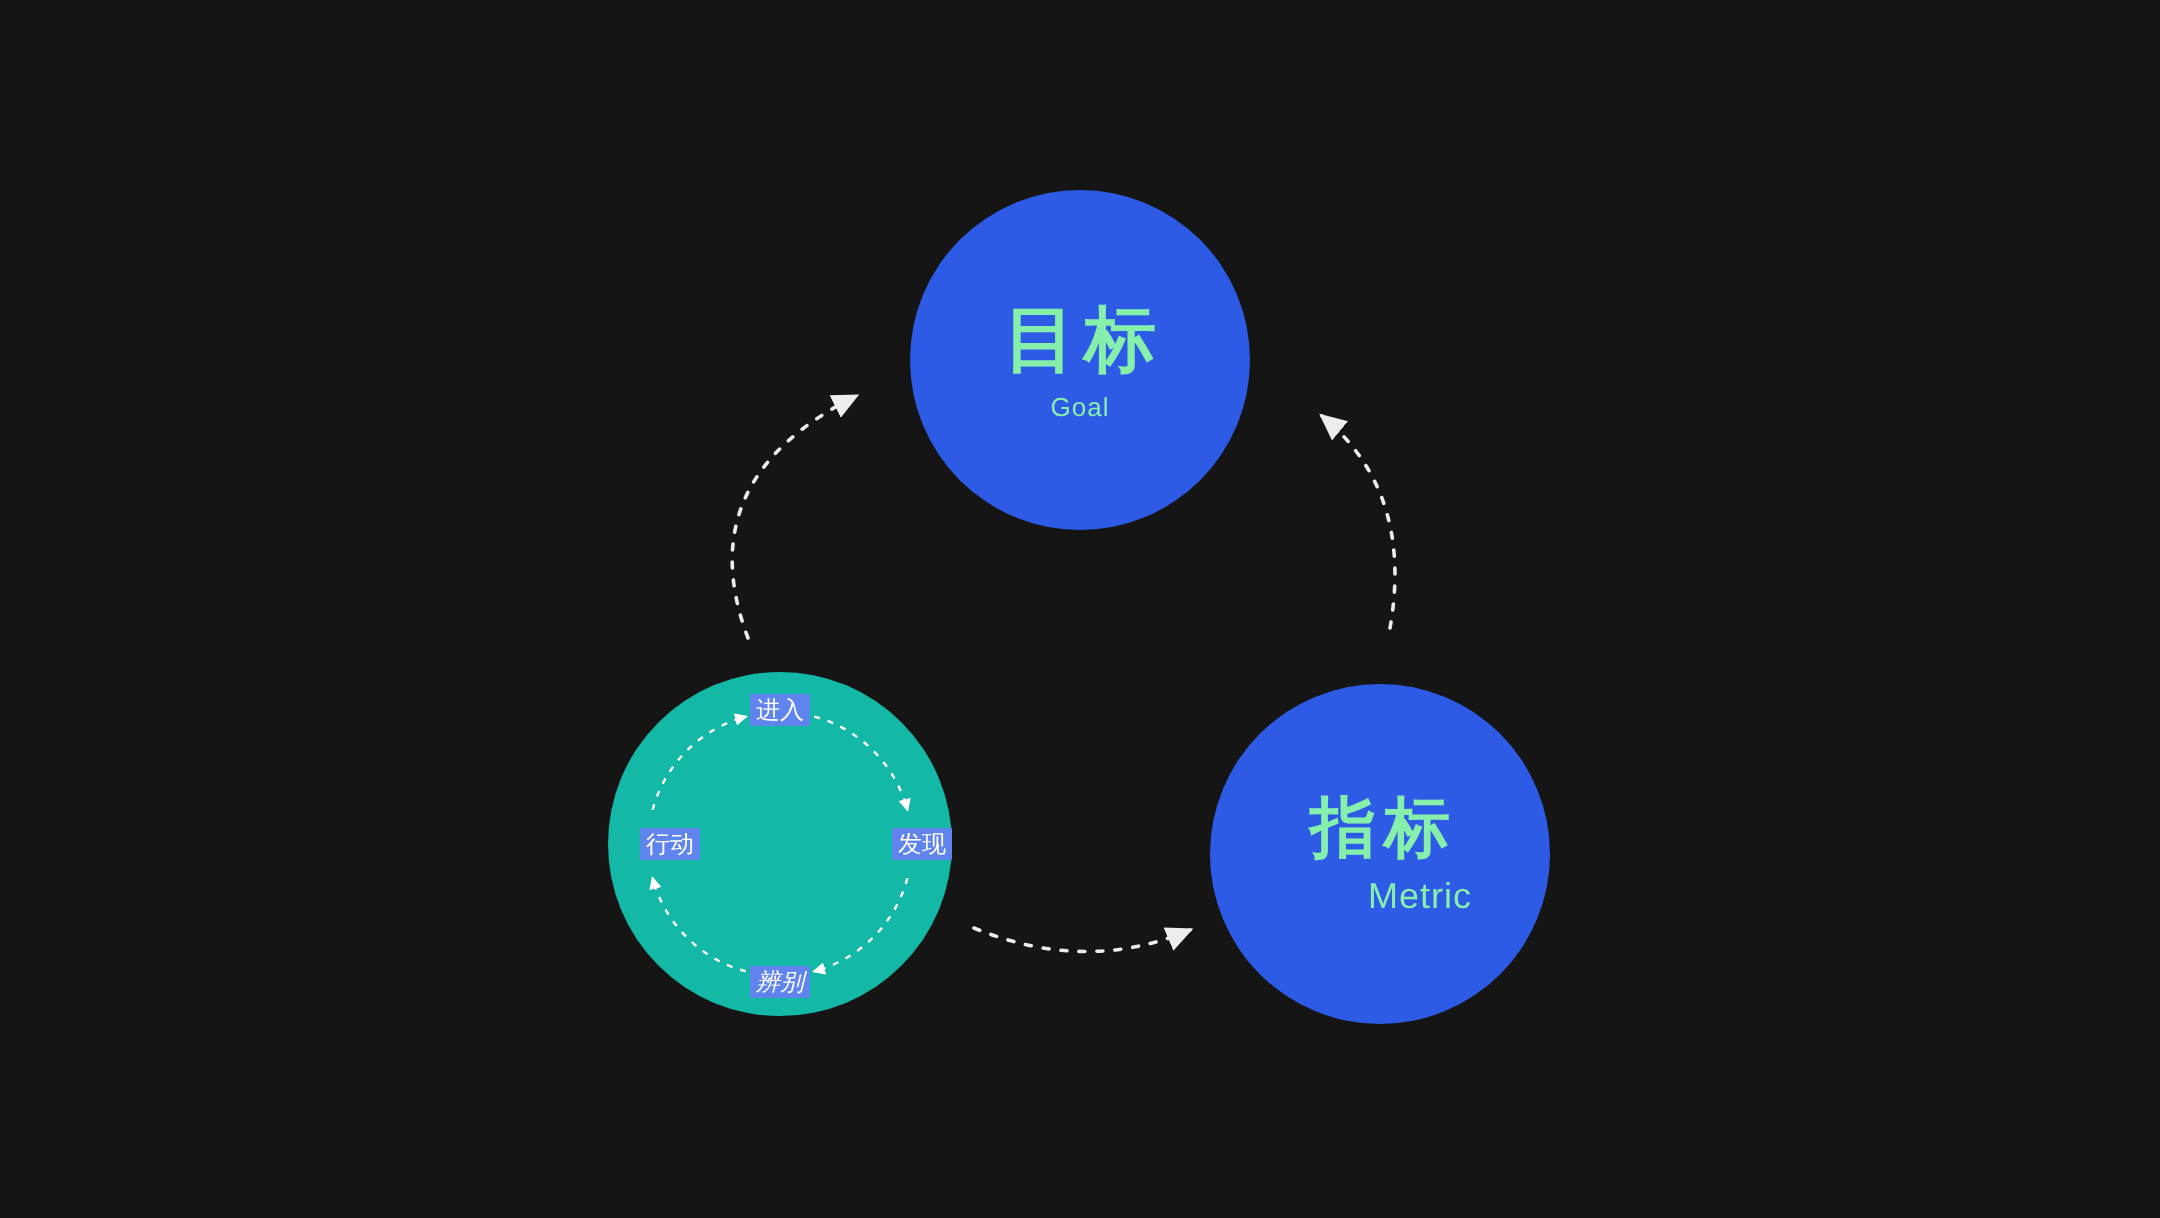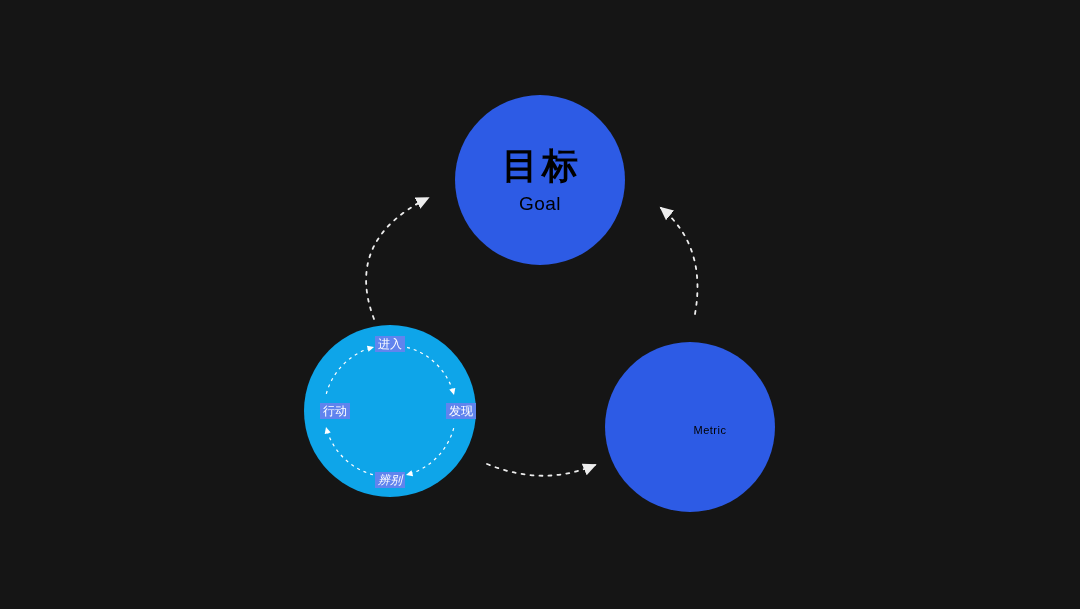--- a/index.html
+++ b/index.html
@@ -19,21 +19,21 @@
     position: absolute;
     left: 0; top: 0;
     width: 1080px;
     height: 609px;
     pointer-events: none;
   }
   .node {
     position: absolute;
     border-radius: 50%;
     background: #2D5BE5;
-    color: #000000;
+    color: #86efac;
     display: flex;
     flex-direction: column;
     align-items: center;
     justify-content: center;
     text-align: center;
   }
   .node .zh {
     font-weight: bold;
     letter-spacing: 4px;
     text-indent: 4px;
@@ -42,35 +42,35 @@
   .node .en {
     font-weight: 400;
     letter-spacing: 0.5px;
     margin-top: 6px;
   }
   .node.goal {
     left: 455px; top: 95px;
     width: 170px; height: 170px;
   }
   .node.goal .zh { font-size: 36px; }
-  .node.goal .en { font-size: 19px; }
+  .node.goal .en { font-size: 13px; }
 
   .node.metric {
     left: 605px; top: 342px;
     width: 170px; height: 170px;
   }
   .node.metric .zh { font-size: 33px; }
-  .node.metric .en { font-size: 11px; margin-left: 40px; }
+  .node.metric .en { font-size: 18px; margin-left: 40px; }
 
   .signal-outer {
     position: absolute;
-    left: 304px; top: 325px;
+    left: 304px; top: 336px;
     width: 172px; height: 172px;
     border-radius: 50%;
-    background: #0ea5e9;
+    background: #14b8a6;
   }
   .signal-ring {
     position: absolute;
     left: 0; top: 0;
     width: 172px; height: 172px;
   }
   .signal-inner {
     position: absolute;
     left: 36px; top: 36px;
     width: 100px; height: 100px;
@@ -124,20 +124,21 @@
     <path d="M 695 314 Q 707 246 661 208" fill="none" stroke="#EDEDED" stroke-width="1.8" stroke-dasharray="3 6" stroke-linecap="round" marker-end="url(#arrowhead)"></path>
     <path d="M 487 464 Q 543 487 595 465" fill="none" stroke="#EDEDED" stroke-width="1.8" stroke-dasharray="3 6" stroke-linecap="round" marker-end="url(#arrowhead)"></path>
   </svg>
 
   <div class="node goal">
     <div class="zh">目标</div>
     <div class="en">Goal</div>
   </div>
 
   <div class="node metric">
+    <div class="zh">指标</div>
     <div class="en">Metric</div>
   </div>
 
   <div class="signal-outer">
 
     <svg class="signal-ring" viewBox="0 0 172 172" xmlns="http://www.w3.org/2000/svg">
       <defs>
         <marker id="ringArrow" markerWidth="7" markerHeight="7" refX="4.5" refY="3" orient="auto">
           <path d="M0,0.4 L5.5,3 L0,5.6 Z" fill="#FFFFFF"></path>
         </marker>

